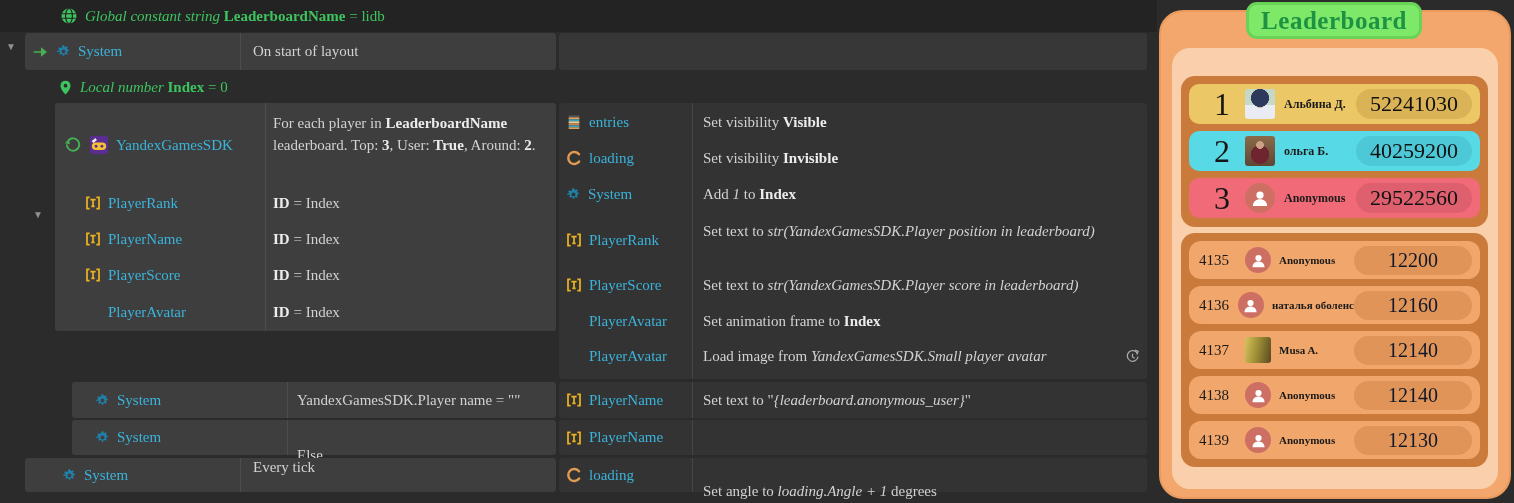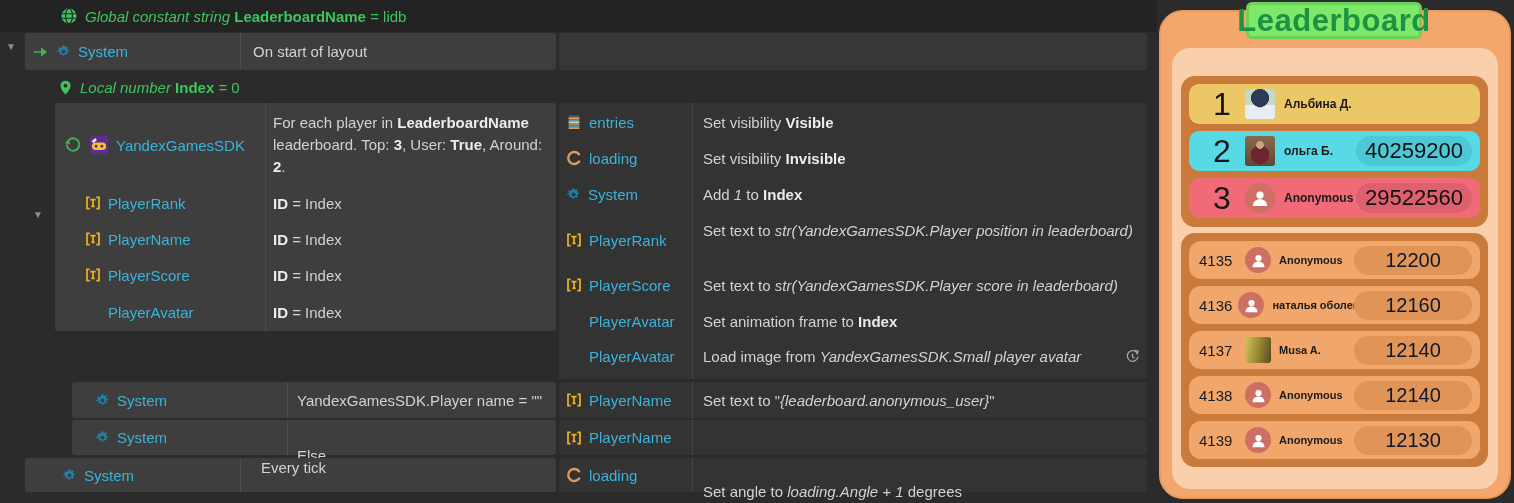--- a/index.html
+++ b/index.html
@@ -1,17 +1,17 @@
 <!DOCTYPE html>
 <html><head>
 <meta charset="utf-8">
 <style>
   html,body{margin:0;padding:0;background:#2b2b2b;}
   #root{position:relative;width:1514px;height:503px;overflow:hidden;
-        font-family:Liberation Sans, sans-serif;background:#2b2b2b;}
+        font-family:Liberation Serif, serif;background:#2b2b2b;}
   svg.ic{display:block;flex:none;}
   
   .band{position:absolute;left:0;top:0;width:1157px;height:32px;background:#232323;}
   .blk{position:absolute;background:#3e3e3e;border-radius:3px;}
   .actblk{background:#333333;}
   .emptyblk{background:#373737;}
   .l{position:absolute;display:flex;align-items:center;gap:7px;white-space:nowrap;}
   .objlbl{color:#3bb3da;font-size:15px;}
   .ctext{color:#d2d2d2;font-size:15px;}
   .b{font-weight:bold;color:#ececec;}
@@ -20,22 +20,22 @@
   .vline{position:absolute;top:0;bottom:0;width:1px;background:#4d4d4d;}
   .tri{position:absolute;color:#8f8f8f;font-size:10px;line-height:10px;cursor:pointer;}
   .wrap{white-space:normal;line-height:22px;}
   
   #lb{position:absolute;left:1157px;top:0;width:357px;height:503px;}
   .panel{position:absolute;left:2px;top:10px;width:348px;height:485px;
          background:#f3a76c;border:2px solid #ea9a5c;border-radius:24px;}
   .innerpanel{position:absolute;left:15px;top:48px;width:326px;height:441px;
          background:#f9d0ab;border-radius:18px;}
   .tab{position:absolute;left:89px;top:2px;width:170px;height:31px;background:#7ee969;
-       border:3px solid #69d358;border-radius:6px;display:flex;align-items:center;justify-content:center;
-       font-size:31px;font-weight:800;color:#1d9243;letter-spacing:.5px;}
+       border:3px solid #69d358;border-radius:11px;display:flex;align-items:center;justify-content:center;
+       font-size:25px;font-weight:800;color:#1d9243;letter-spacing:.5px;}
   .brown{position:absolute;background:#ca7a3b;border-radius:14px;}
   .lbrow{position:absolute;left:8px;width:291px;height:40px;border-radius:10px;
          display:flex;align-items:center;}
   .t1{background:#ecc766;} .t2{background:#58dae6;} .t3{background:#f06a77;}
   .rank3{width:34px;margin-left:16px;font-size:32px;color:#161616;text-align:center;}
   .av{flex:none;margin-left:6px;}
   .sq{width:30px;height:30px;border-radius:3px;}
   .photo1{background:radial-gradient(circle at 50% 30%,#2e3a5c 0 34%,transparent 36%),
           radial-gradient(circle at 50% 52%,#d8b49a 0 16%,transparent 18%),
           linear-gradient(180deg,#c6d8c8 0 55%,#e9ecf2 55% 100%);}
@@ -328,21 +328,21 @@
   </div>
 
   <div class="blk" style="left:25px;top:458px;width:531px;height:34px">
     <div class="l" style="left:37px;top:0;height:34px">
       <svg class="ic" width="15" height="15">
           <use href="#ic-gear"></use>
         </svg>
       <span class="objlbl">System</span>
     </div>
     <div class="vline" style="left:215px"></div>
-    <div class="l" style="left:236px;top:0;height:18px">
+    <div class="l" style="left:228px;top:0;height:18px">
         <span class="ctext">Every tick</span>
       </div>
   </div>
   <div class="blk actblk" style="left:559px;top:458px;width:588px;height:34px">
     <div class="vline" style="left:133px;background:#454545"></div>
     <div class="l" style="left:7px;top:0;height:34px">
       <svg class="ic" width="16" height="16">
           <use href="#ic-loading"></use>
         </svg>
       <span class="objlbl">loading</span>
@@ -355,20 +355,21 @@
   <div id="lb">
     <div class="panel"></div>
     <div class="innerpanel"></div>
     <div class="tab">Leaderboard</div>
 
     <div class="brown" style="left:24px;top:76px;width:307px;height:151px">
       <div class="lbrow t1" style="top:8px">
         <div class="rank3">1</div>
         <div class="av sq photo1"></div>
         <div class="nm">Альбина Д.</div>
+        <div class="pill p1">52241030</div>
       </div>
       <div class="lbrow t2" style="top:55px">
         <div class="rank3">2</div>
         <div class="av sq photo2"></div>
         <div class="nm">ольга Б.</div>
         <div class="pill p2">40259200</div>
       </div>
       <div class="lbrow t3" style="top:102px">
         <div class="rank3">3</div>
         <div class="av anon a30">

